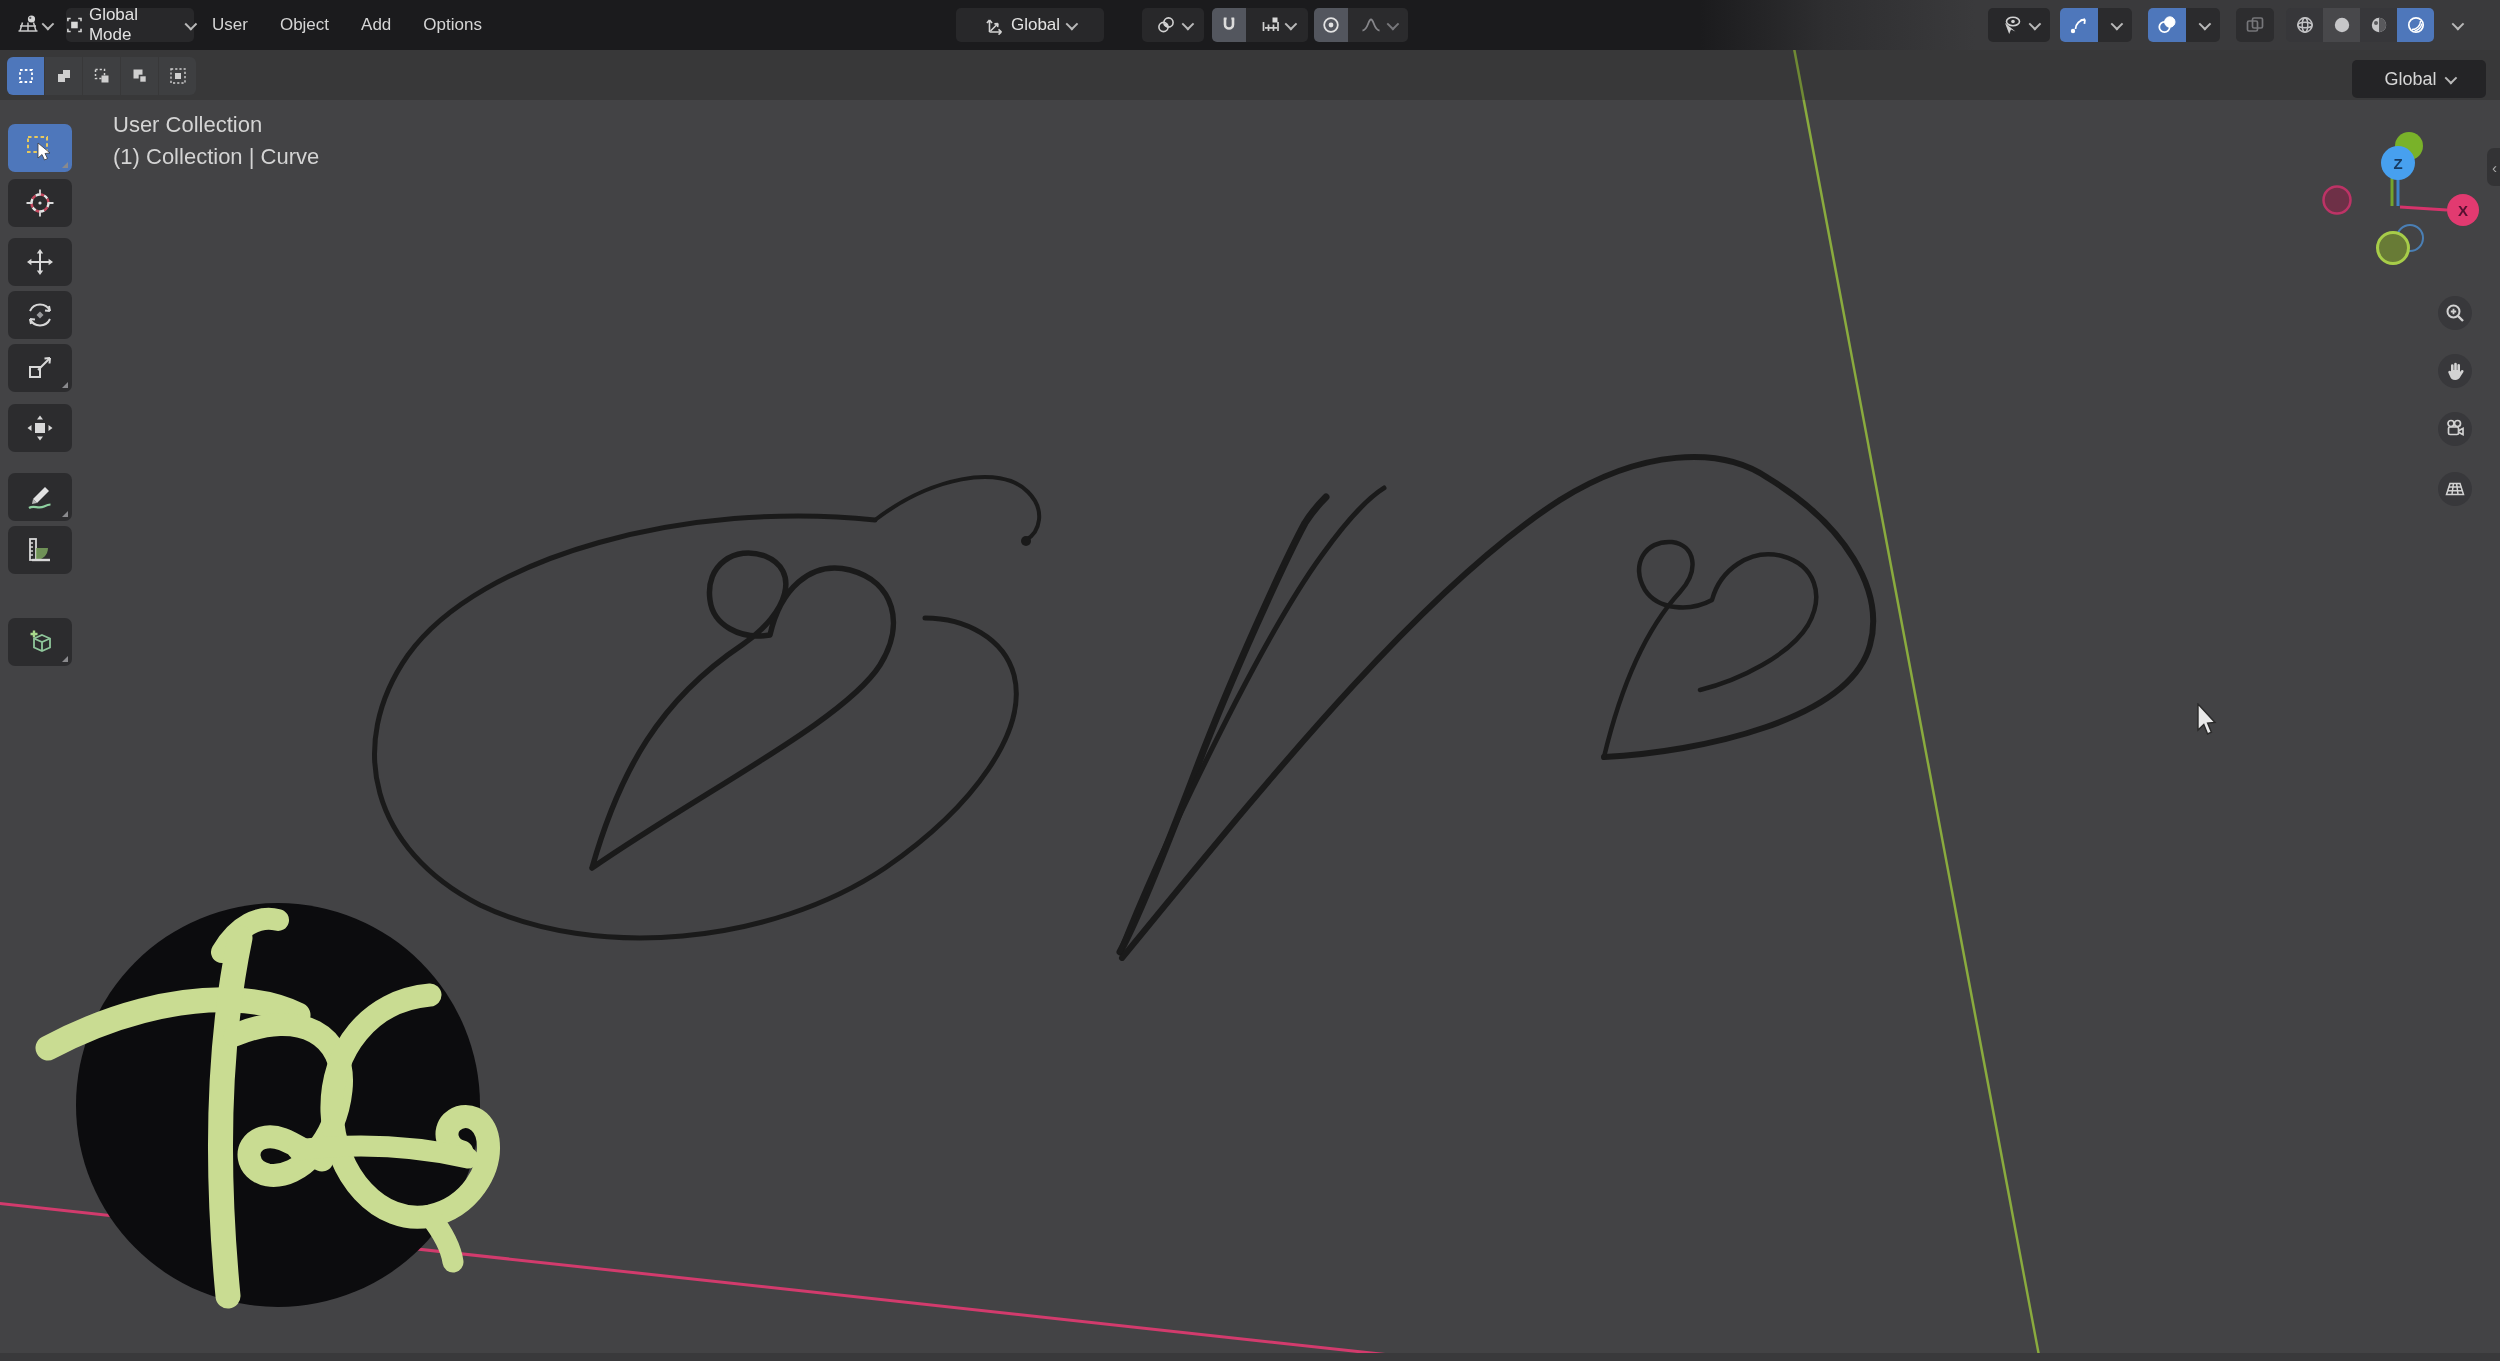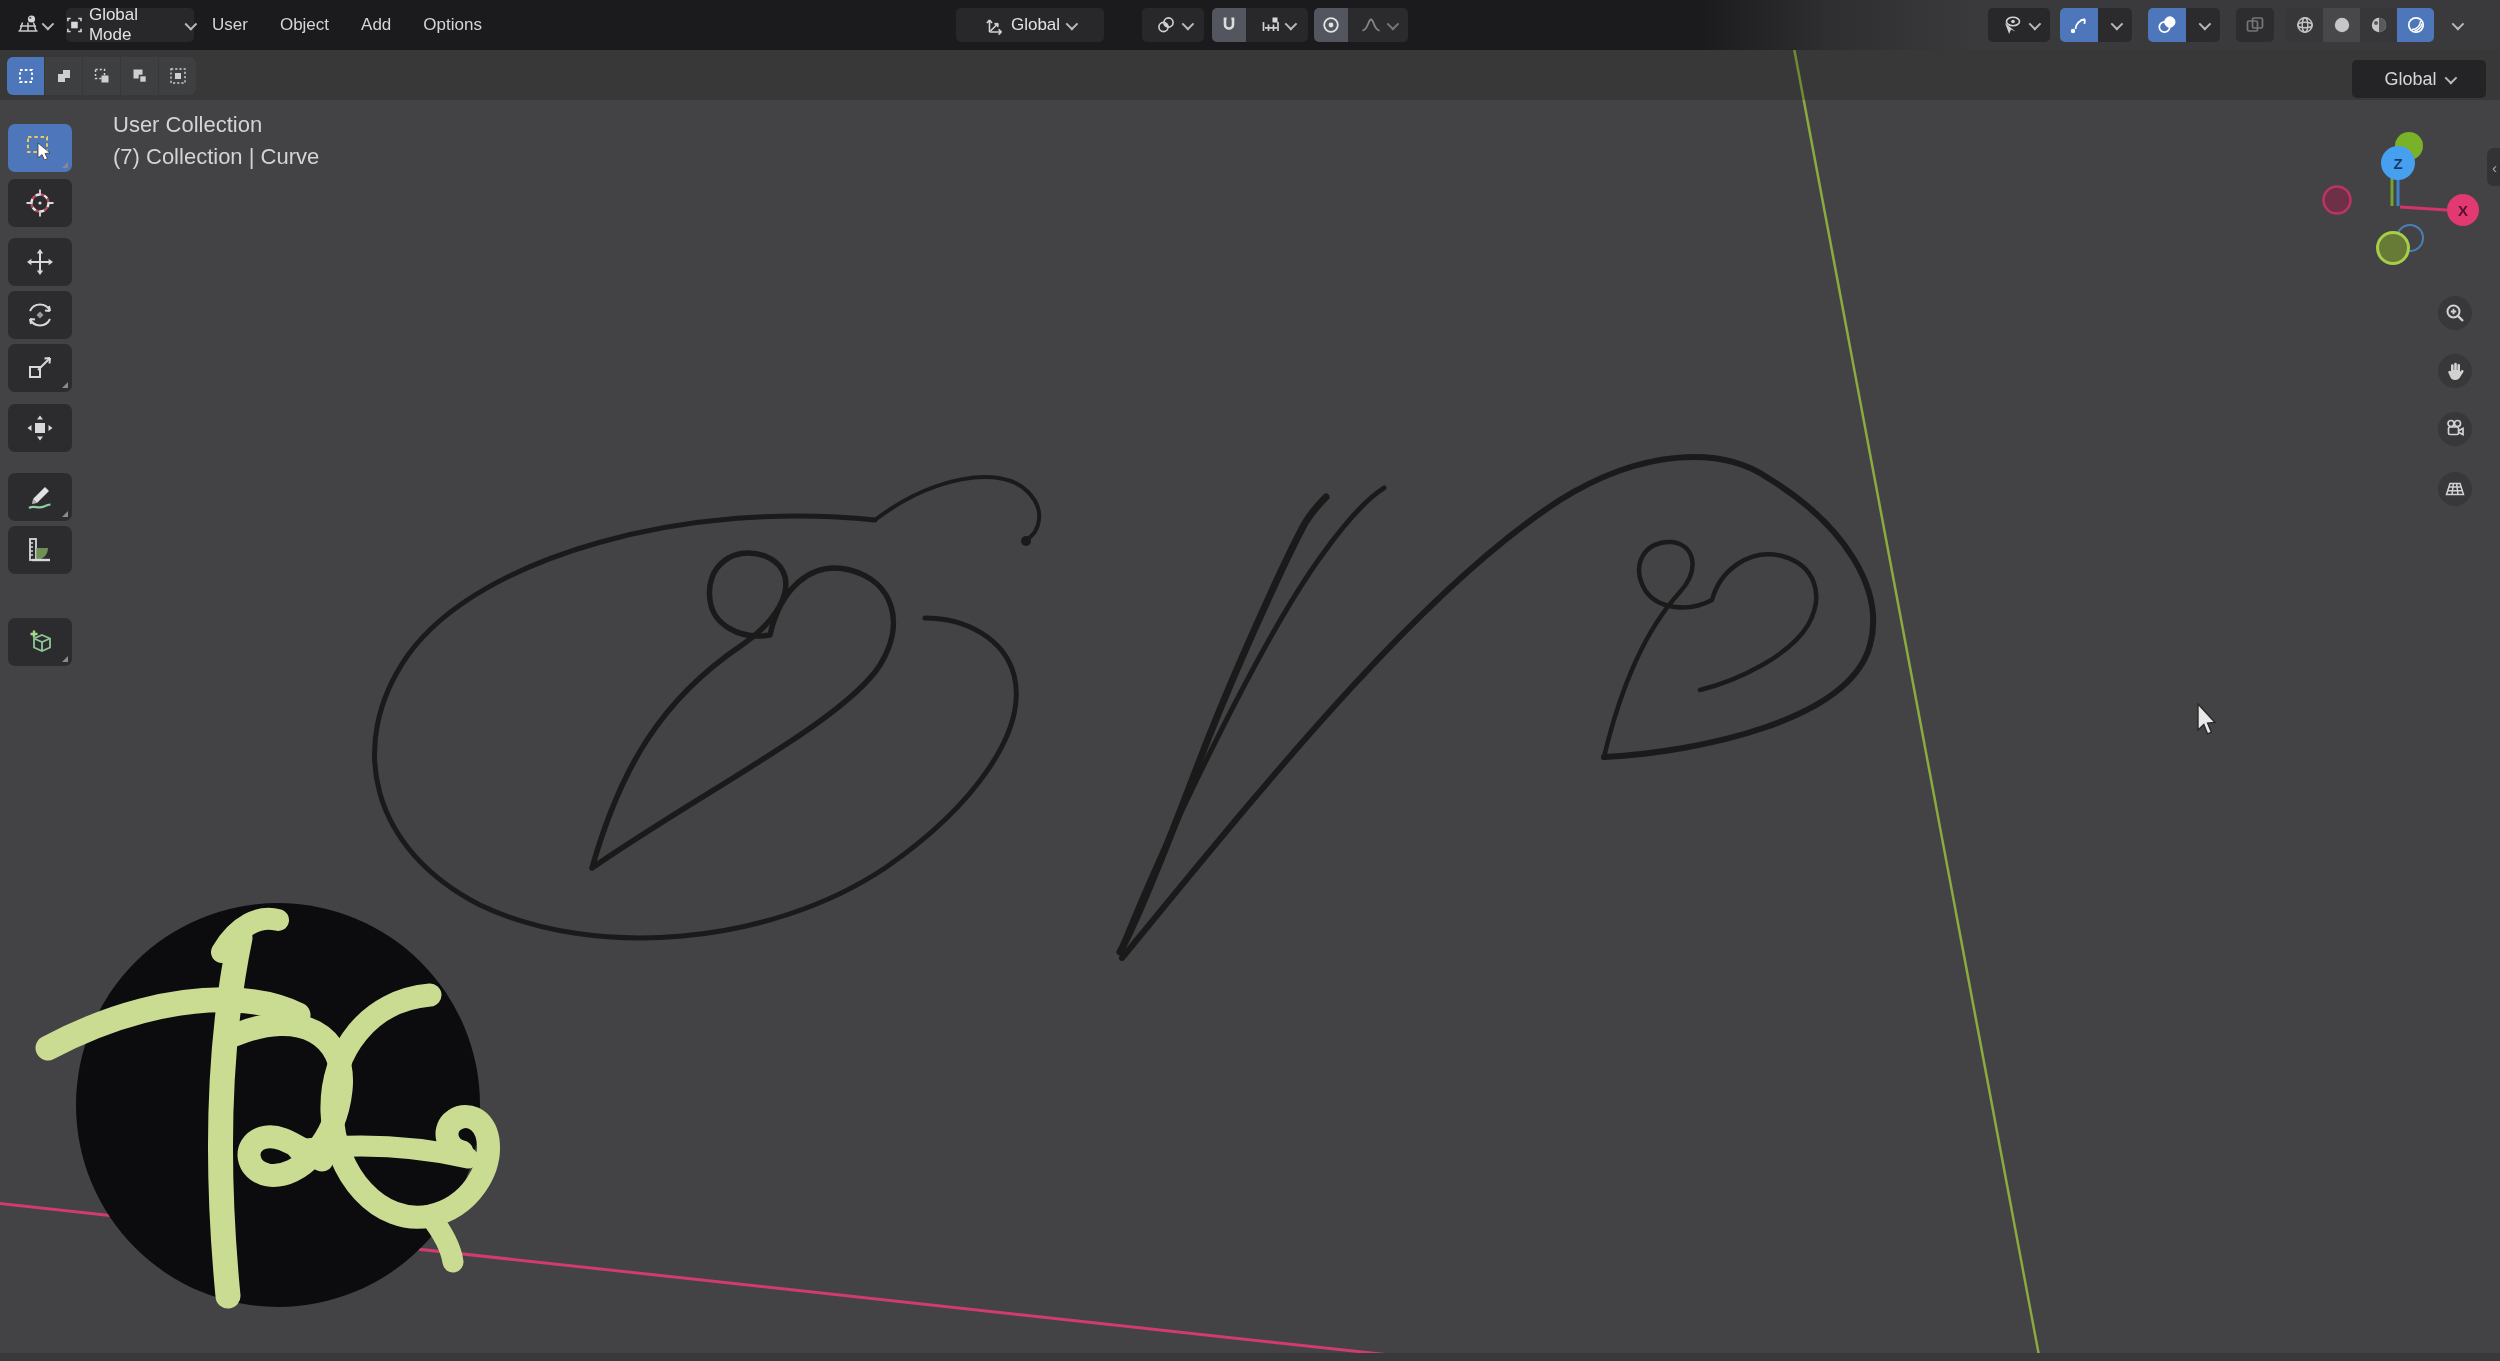--- a/index.html
+++ b/index.html
@@ -354,21 +354,21 @@
   <div class="tbtn" style="top:618px;">
     <svg width="30" height="30" viewBox="0 0 30 30">
       <path d="M9 3.5 v7 M5.5 7 h7" stroke="#a8da8c" stroke-width="2.4"></path>
       <path d="M17 8 L25 11.5 V20.5 L17 24 L9 20.5 V11.5 Z" fill="none" stroke="#8fc79b" stroke-width="1.8"></path>
       <path d="M9 11.5 L17 15 L25 11.5 M17 15 V24" fill="none" stroke="#8fc79b" stroke-width="1.8"></path>
     </svg>
     <span class="corner"></span>
   </div>
 
   <div id="viewlabel">User Collection</div>
-  <div id="breadcrumb">(7) Collection | Curve</div>
+  <div id="breadcrumb">(1) Collection | Curve</div>
 
   <div id="options-pill">
     <span>Global</span>
     <span class="chev"></span>
   </div>
 
   <svg class="abs" style="left:2300px;top:95px;" width="200" height="200" viewBox="0 0 200 200">
     <line x1="92" y1="111" x2="92" y2="73" stroke="#74a52e" stroke-width="3"></line>
     <line x1="98" y1="111" x2="98" y2="83" stroke="#3d83cc" stroke-width="3"></line>
     <line x1="100" y1="112" x2="147" y2="115" stroke="#d6336b" stroke-width="3"></line>

